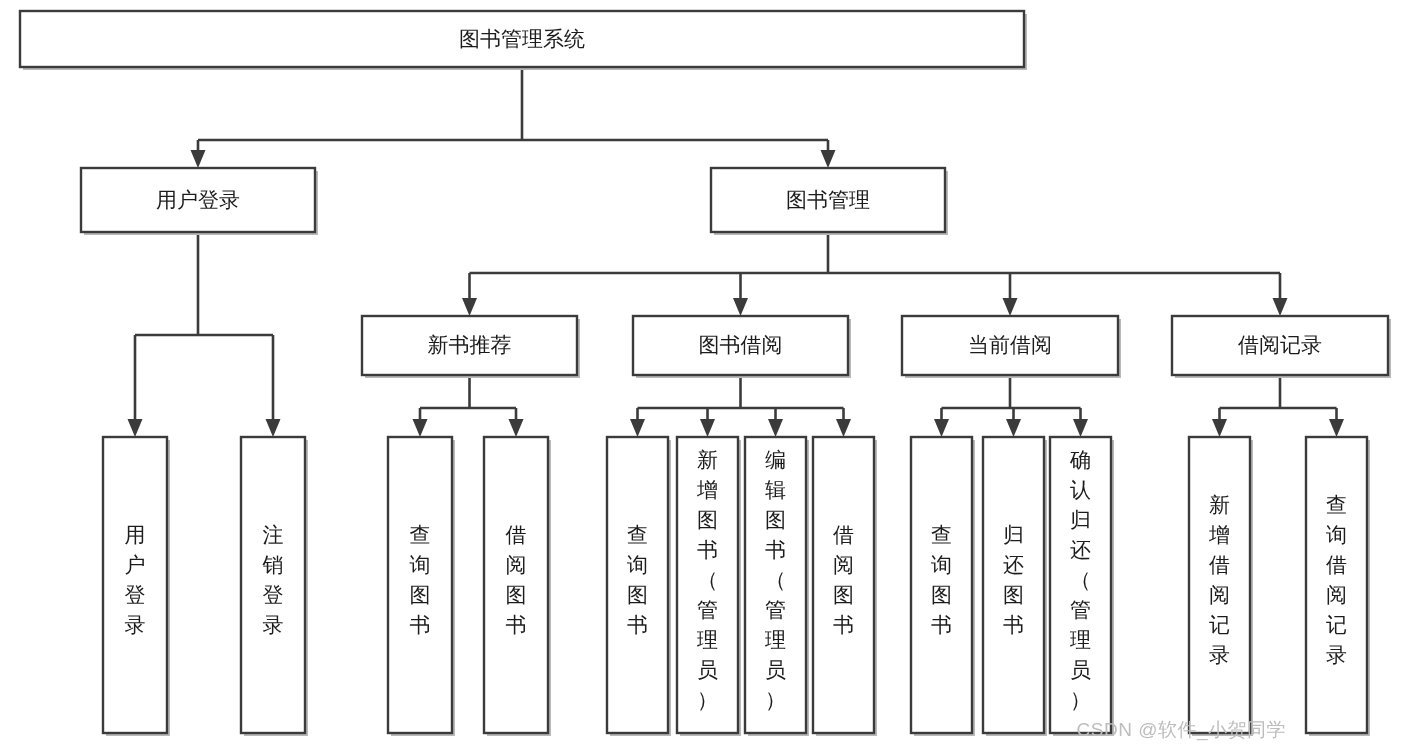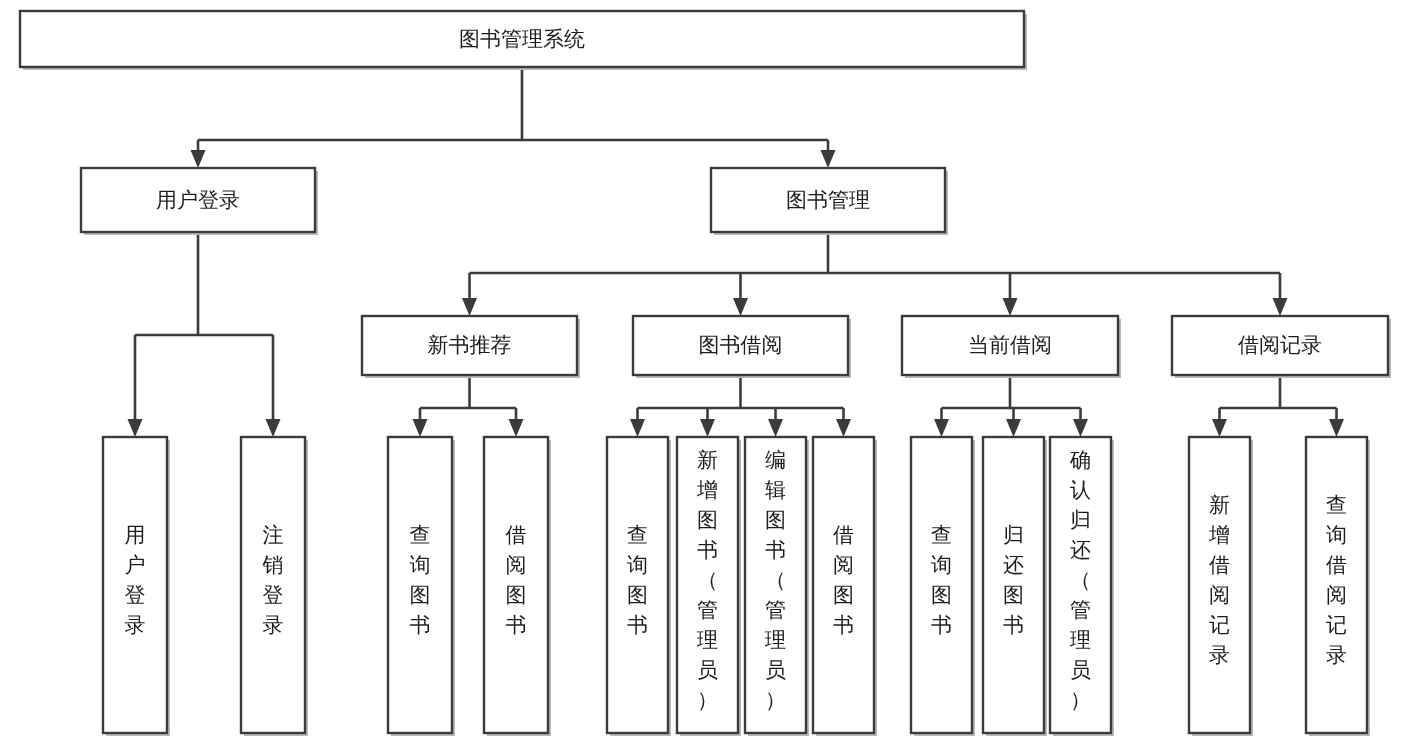--- a/index.html
+++ b/index.html
@@ -242,13 +242,14 @@
           <rect x="1189" y="437" width="61" height="296" class="node-box"></rect>
           <text x="1219.5" y="0" class="node-label-vertical"><tspan x="1219.5" y="512">新</tspan><tspan x="1219.5" y="542">增</tspan><tspan x="1219.5" y="572">借</tspan><tspan x="1219.5" y="602">阅</tspan><tspan x="1219.5" y="632">记</tspan><tspan x="1219.5" y="662">录</tspan></text>
         </g>
         <g>
           <rect x="1309" y="440" width="61" height="296" class="node-shadow"></rect>
           <rect x="1306" y="437" width="61" height="296" class="node-box"></rect>
           <text x="1336.5" y="0" class="node-label-vertical"><tspan x="1336.5" y="512">查</tspan><tspan x="1336.5" y="542">询</tspan><tspan x="1336.5" y="572">借</tspan><tspan x="1336.5" y="602">阅</tspan><tspan x="1336.5" y="632">记</tspan><tspan x="1336.5" y="662">录</tspan></text>
         </g>
       </g>
   </svg>
+  <div class="watermark-text">CSDN @软件_小贺同学</div>
 </div>
 
 </body></html>

